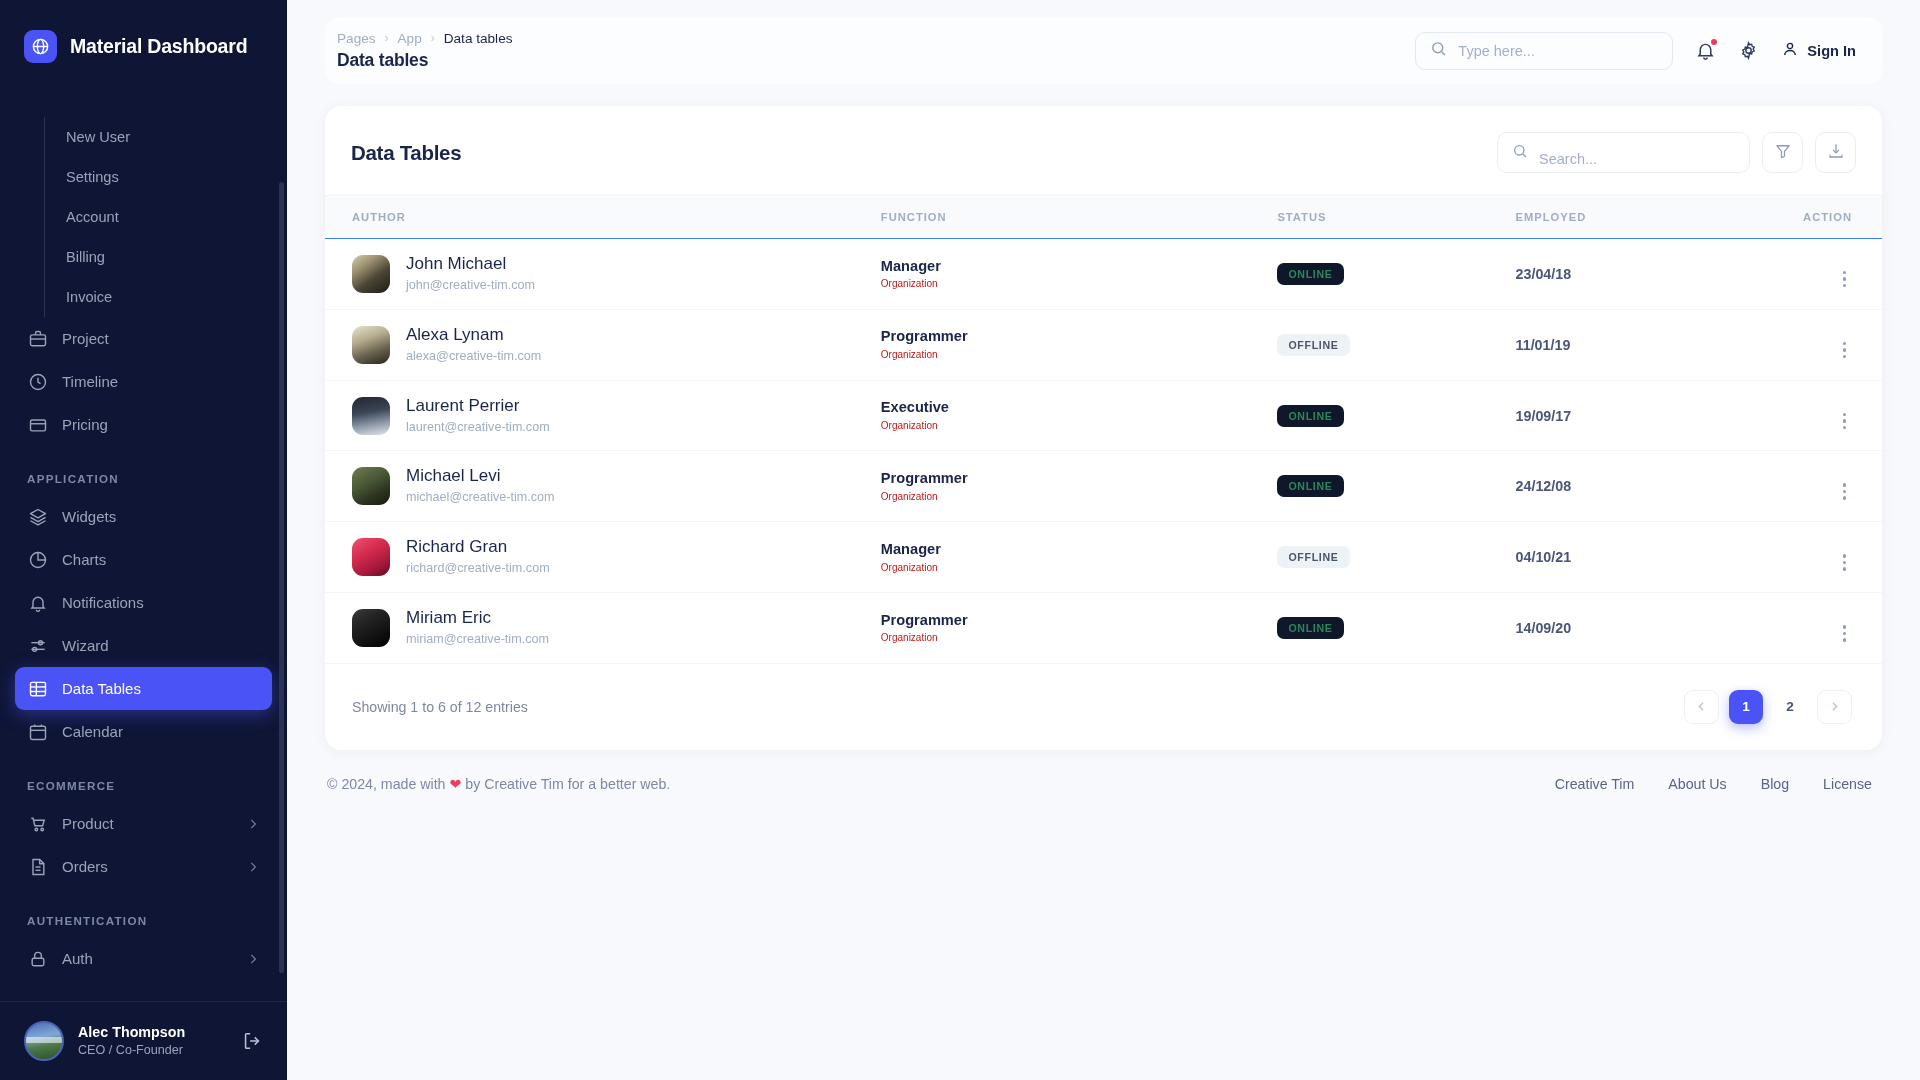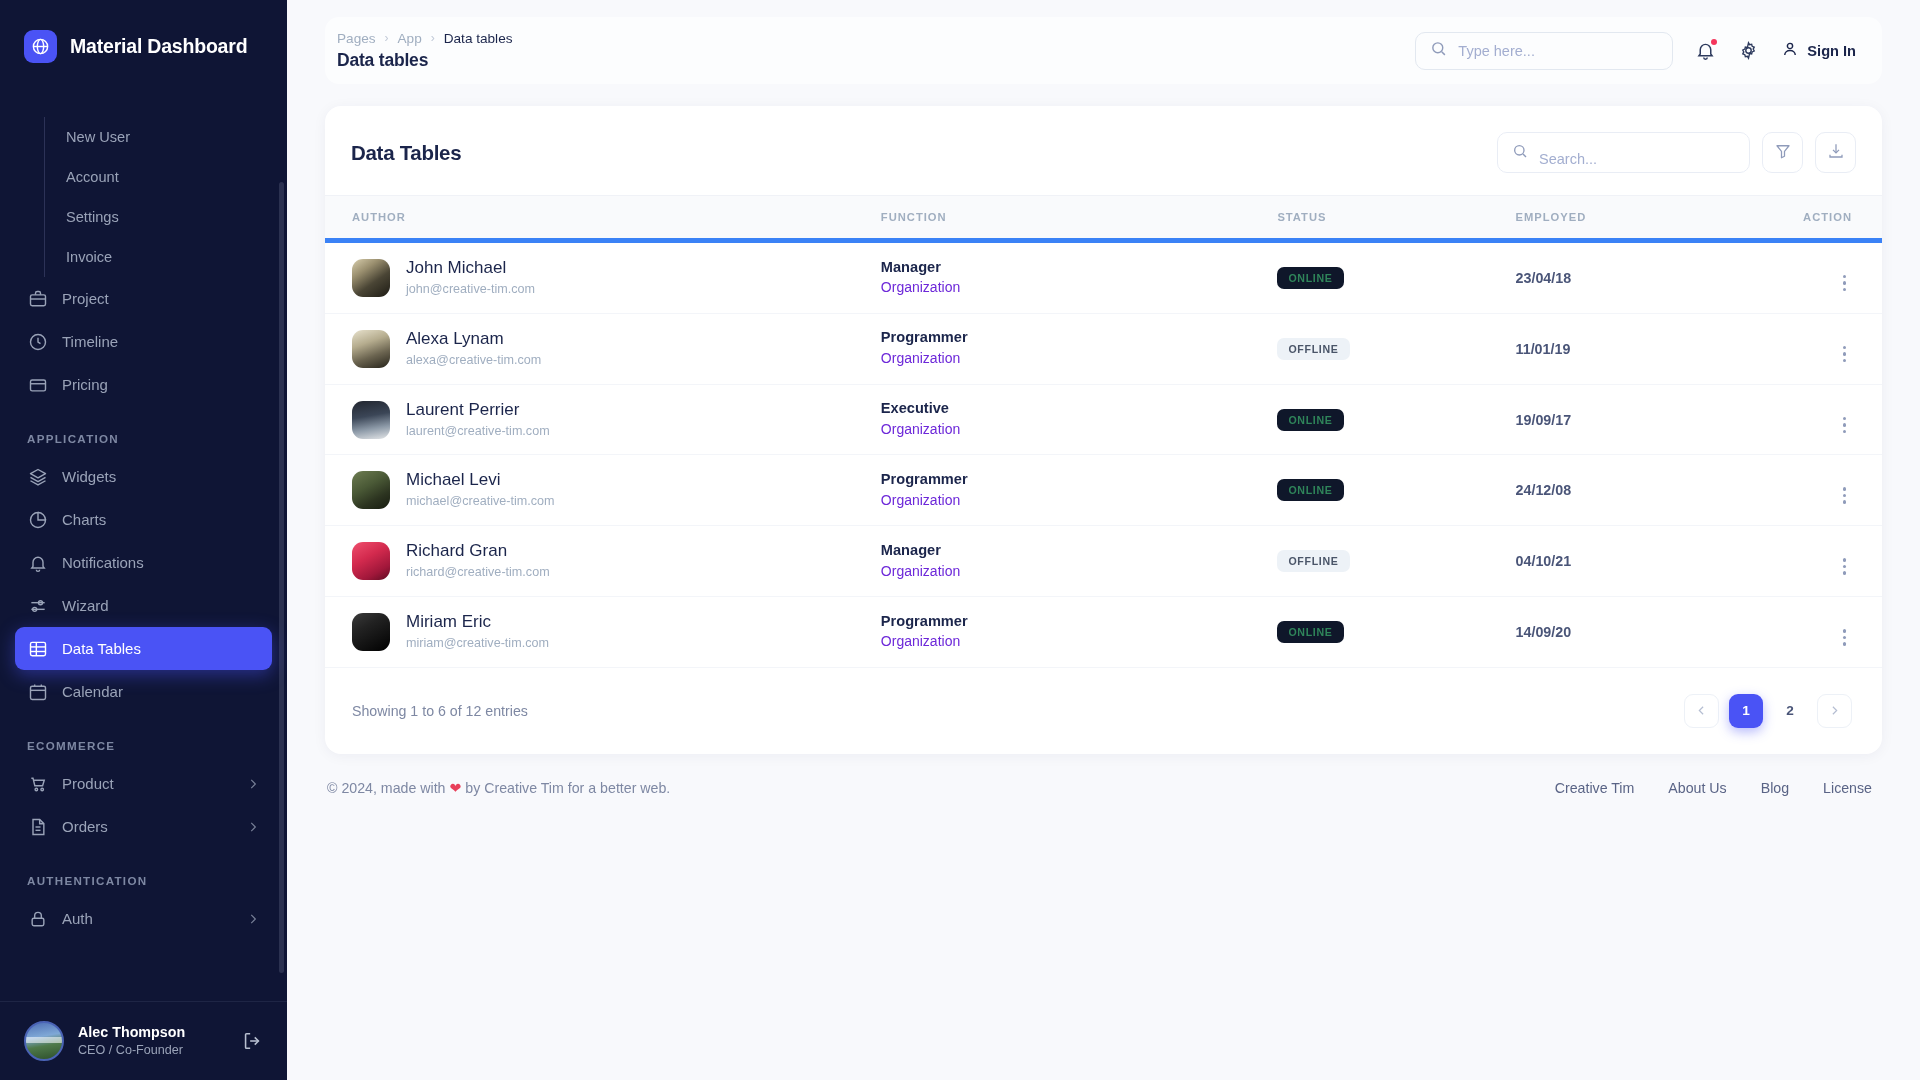--- a/index.html
+++ b/index.html
@@ -196,21 +196,21 @@
   table { width: 100%; border-collapse: collapse; }
   thead th {
     background: #f9fafc;
     text-align: left;
     font-size: 11.2px;
     letter-spacing: 1px;
     font-weight: 700;
     color: #a0aec0;
     padding: 15px 0 15px 0;
     border-top: 1px solid #f0f2f7;
-    border-bottom: 5px solid #3b82f6;
+    border-bottom: 1px solid #3b82f6;
     text-transform: uppercase;
     white-space: nowrap;
   }
   th.c-author   { padding-left: 27px; width: 560px; }
   th.c-function { width: 400px; }
   th.c-status   { width: 240px; }
   th.c-employed { width: 290px; margin-left: 24px; }
   th.c-action   { text-align: right; padding-right: 30px; }
 
   tbody td { border-bottom: 1px solid #f3f5f9; padding: 14px 0; vertical-align: middle; }
@@ -223,21 +223,21 @@
   }
   .av-1 { background: linear-gradient(145deg,#d9cfae 0%,#9a8f6f 30%,#4a4535 60%,#1d1b14 100%); }
   .av-2 { background: linear-gradient(160deg,#e8e2cd 0%,#b5ac8e 35%,#6b6450 65%,#26231a 100%); }
   .av-3 { background: linear-gradient(170deg,#22262f 0%,#3b4657 40%,#8d9aa8 70%,#e4e6e8 100%); }
   .av-4 { background: linear-gradient(150deg,#6e7d52 0%,#4a5936 40%,#2c3420 70%,#171c10 100%); }
   .av-5 { background: linear-gradient(150deg,#f0506e 0%,#d32a4e 40%,#a0173a 75%,#5e0c22 100%); }
   .av-6 { background: linear-gradient(150deg,#3b3b3b 0%,#222 35%,#101010 70%,#000 100%); }
   .a-name { font-size: 17px; font-weight: 400; color: #1b254b; line-height: 1.35; }
   .a-mail { font-size: 12.6px; color: #a0aec0; line-height: 1.5; }
   .f-title { font-size: 14.6px; font-weight: 700; color: #1b254b; line-height: 1.35; }
-  .f-sub { font-size: 14px; color: #6d28d9; line-height: 1.5; }
+  .f-sub { font-size: 10px; color: #b91c1c; line-height: 1.5; }
   .badge {
     display: inline-block;
     font-size: 10.6px; font-weight: 700; letter-spacing: .7px;
     padding: 5px 11px; border-radius: 7px; text-transform: uppercase;
   }
   .badge.online  { background: #0f172a; color: #2f855a; }
   .badge.offline { background: #edf2f7; color: #4a5568; }
   .emp { font-size: 14.3px; font-weight: 700; color: #4a5578; }
   td.c-action { text-align: right; padding-right: 36px; }
   .dots { display: inline-flex; flex-direction: column; gap: 3px; cursor: pointer; }
@@ -282,22 +282,23 @@
       </svg>
     </span>
     <span class="sb-brand-text">Material Dashboard</span>
   </div>
 
   <div class="sb-scroll">
     <div class="sb-scrollbar-track"></div>
 
     <div class="sub-group">
       <div class="sub-item">New User</div>
+      <div class="sub-item">Settings</div>
       <div class="sub-item">Account</div>
-      <div class="sub-item">Settings</div>
+      <div class="sub-item">Billing</div>
       <div class="sub-item">Invoice</div>
     </div>
 
     <div class="nav-item">
       <span class="ni-icon">
         <svg viewBox="0 0 24 24" fill="none" stroke="currentColor" stroke-width="1.7">
           <rect x="3" y="7" width="18" height="13" rx="2"></rect>
             <path d="M9 7V5a2 2 0 012-2h2a2 2 0 012 2v2"></path>
             <line x1="3" y1="12" x2="21" y2="12"></line>
         </svg>

